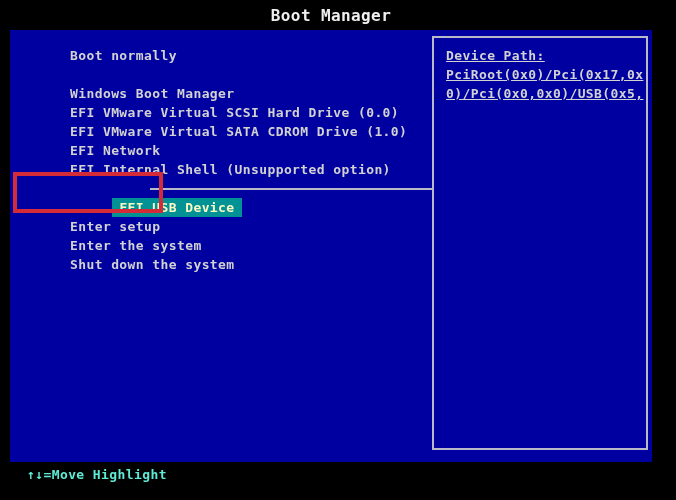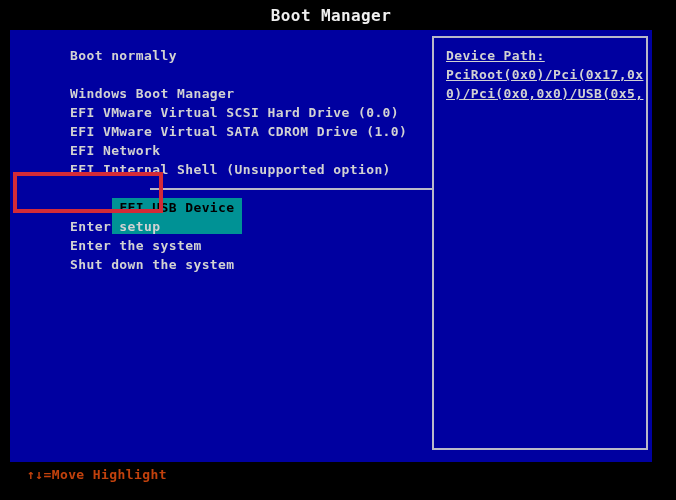--- a/index.html
+++ b/index.html
@@ -33,26 +33,26 @@
   }
   .menu-row {
     height: 19px;
     line-height: 19px;
     padding-left: 17px;
     white-space: pre;
     color: #D2D2D2;
   }
   .menu-row .hl {
     display: inline-block;
-    height: 36px;
+    height: 19px;
     line-height: 19px;
     margin-left: -7px;
     padding: 0 7px;
     background: #009295;
-    color: #000000;
+    color: #fef9c3;
   }
   .separator {
     position: absolute;
     left: 140px; top: 158px;
     width: 282px; height: 2px;
     background: #B9B9C9;
   }
   .device-panel {
     position: absolute;
     left: 422px; top: 6px;
@@ -72,21 +72,21 @@
     left: 3px; top: 142px;
     width: 150px; height: 41px;
     border: 4px solid #D42B38;
     box-sizing: border-box;
   }
   .footer {
     position: absolute;
     left: 0; top: 464px;
     width: 676px; height: 22px;
     line-height: 22px;
-    color: #c2410c;
+    color: #5eead4;
   }
   .footer .hint-keys   { position: absolute; left: 27px;  white-space: pre; }
   .footer .hint-enter  { position: absolute; left: 211px; white-space: pre; }
 </style>
 </head>
 <body>
 
 <div class="title">Boot Manager</div>
 
 <div class="main">

